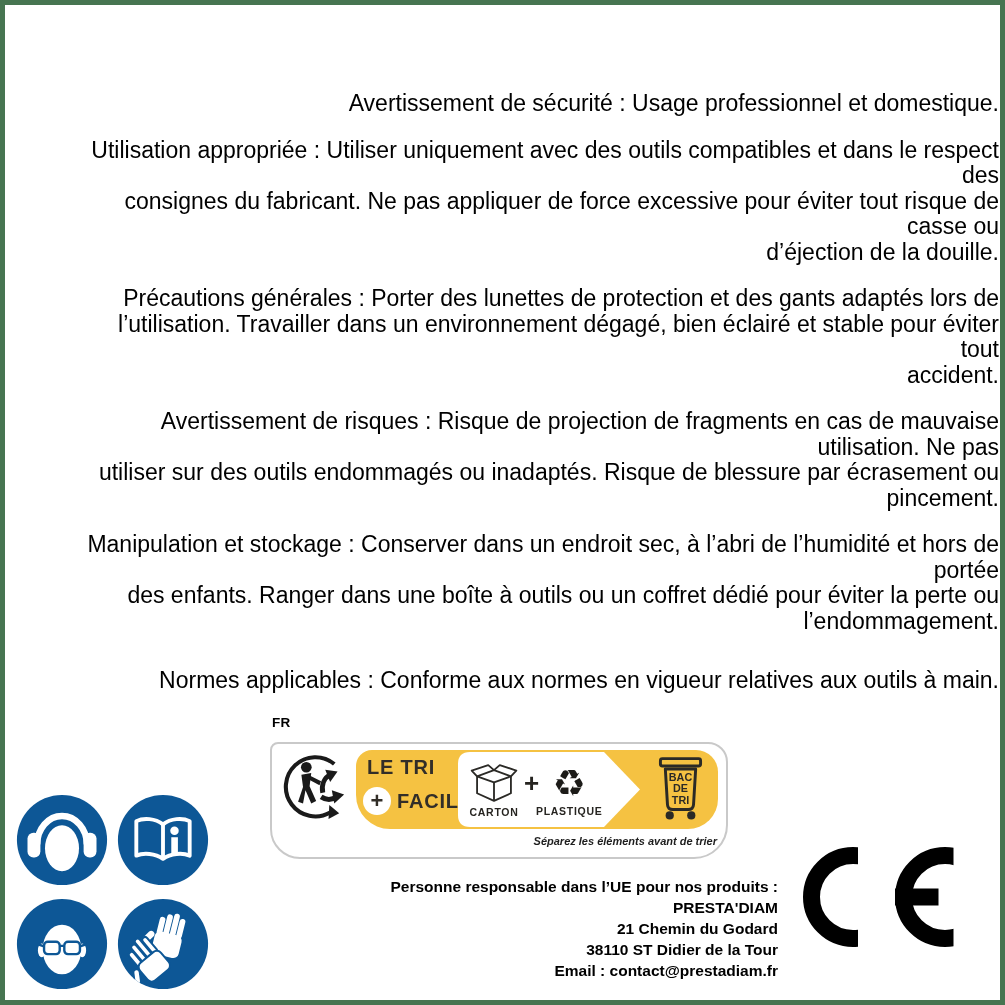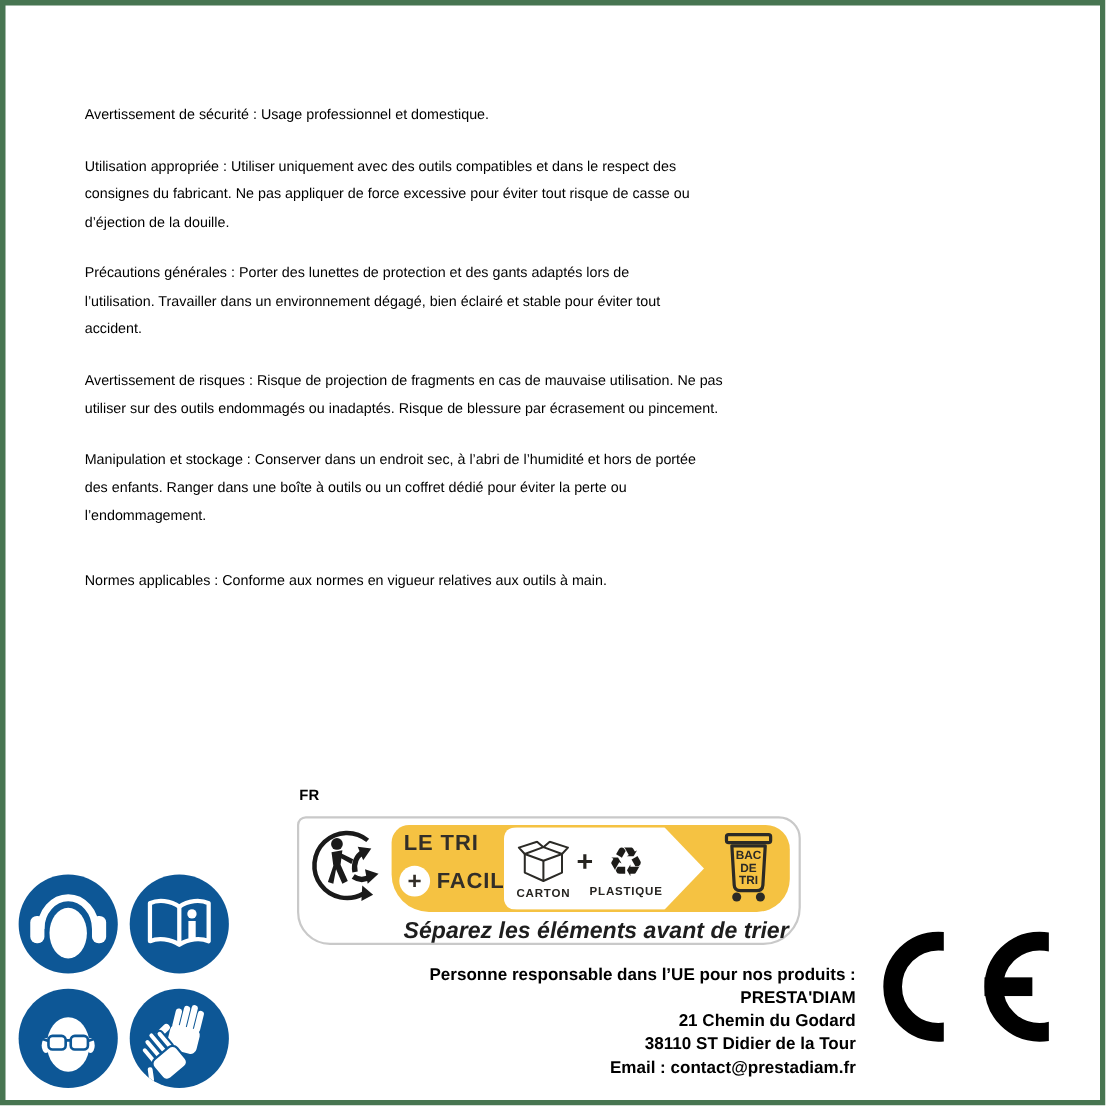--- a/index.html
+++ b/index.html
@@ -25,22 +25,23 @@
     top: 29px; left: 0;
     width: 100%;
     text-align: center;
     font-size: 15.5px;
     font-weight: bold;
   }
   .content {
     position: absolute;
     left: 72px; top: 86px;
     width: 922px;
-    font-size: 13px;
+    font-size: 23px;
     line-height: 25.5px;
+    text-align: right;
   }
   .para { white-space: pre-line; margin: 0 0 21px 0; }
   .para.extra-gap { margin-top: 34px; }
 
   
   .safety-icons {
     position: absolute;
     left: 11px; top: 789px;
     display: grid;
     grid-template-columns: 92px 92px;
@@ -95,21 +96,21 @@
   }
   .mat { display: flex; flex-direction: column; align-items: center; width: 52px; }
   .mat svg { display: block; }
   .mat-label { font-size: 10.5px; font-weight: bold; color: #262420; letter-spacing: 0.7px; margin-top: 2px; white-space: nowrap; }
   .sep-plus { font-size: 26px; font-weight: bold; color: #262420; margin-top: -14px; }
   .recycle-glyph { font-family: "DejaVu Sans", sans-serif; font-size: 37px; line-height: 38px; color: #1c1b18; }
   .bin { position: absolute; left: 301px; top: 5px; width: 47px; height: 68px; }
   .bin svg { width: 100%; height: 100%; display: block; }
   .instruction {
     position: absolute; right: 9px; top: 91px;
-    font-size: 21px; font-weight: bold; font-style: italic; color: #1e1e1e;
+    font-size: 11px; font-weight: bold; font-style: italic; color: #1e1e1e;
     white-space: nowrap;
   }
 
   
   .contact {
     position: absolute; left: 233px; top: 871px;
     width: 540px;
     text-align: right;
     font-size: 15.5px; font-weight: bold; line-height: 21px;
   }

